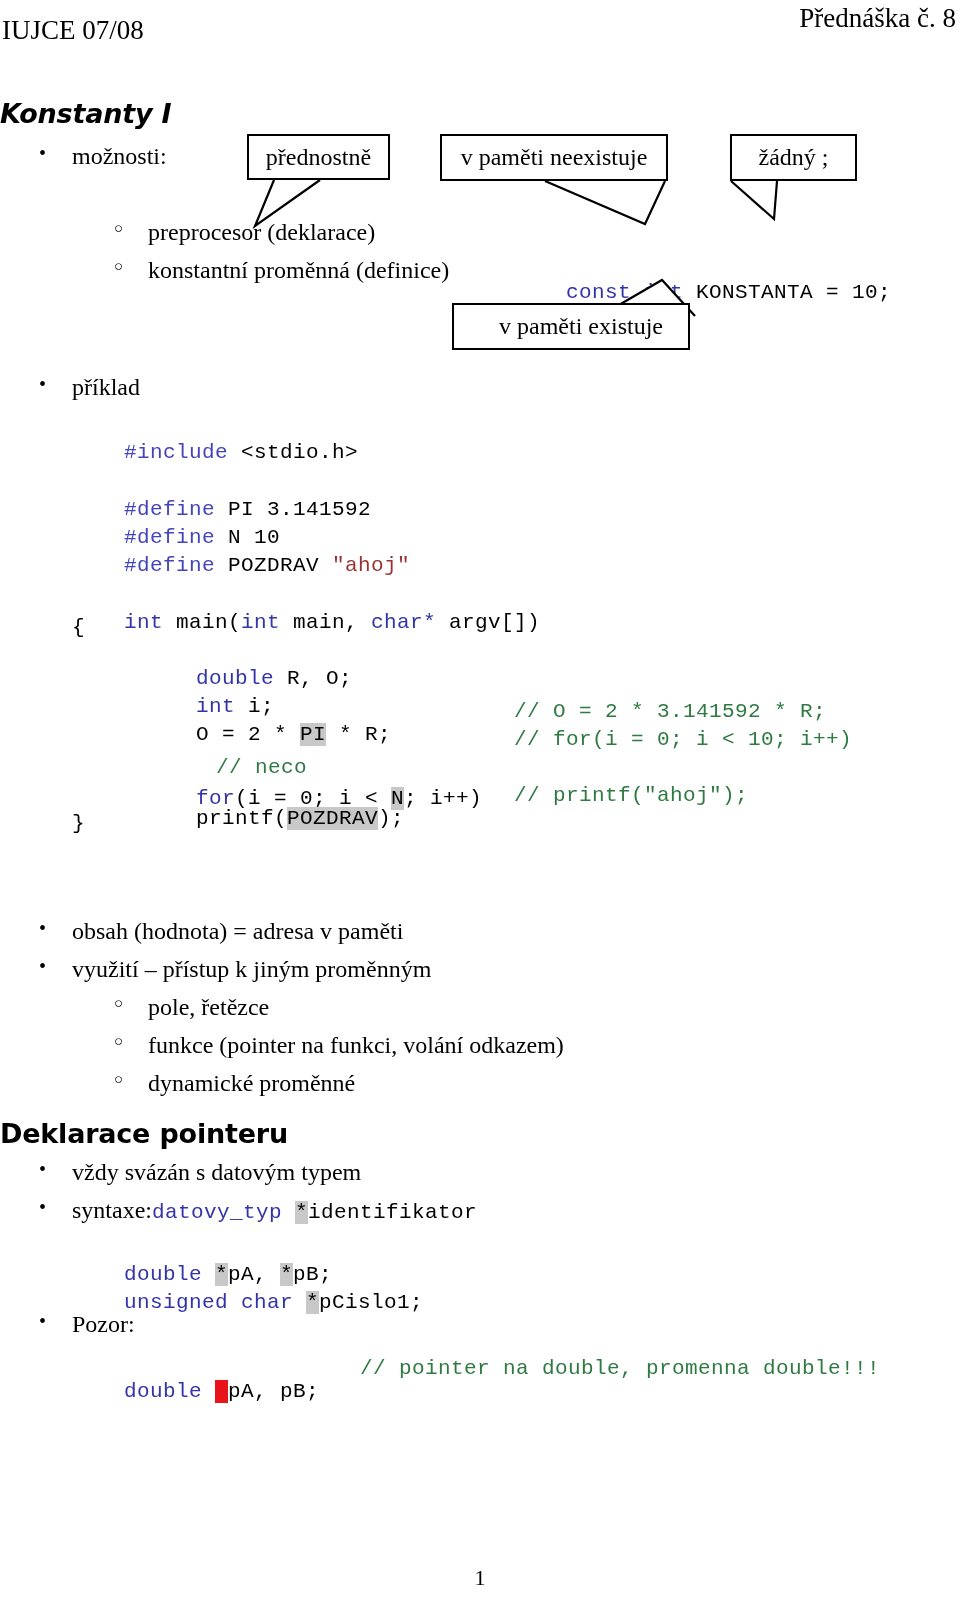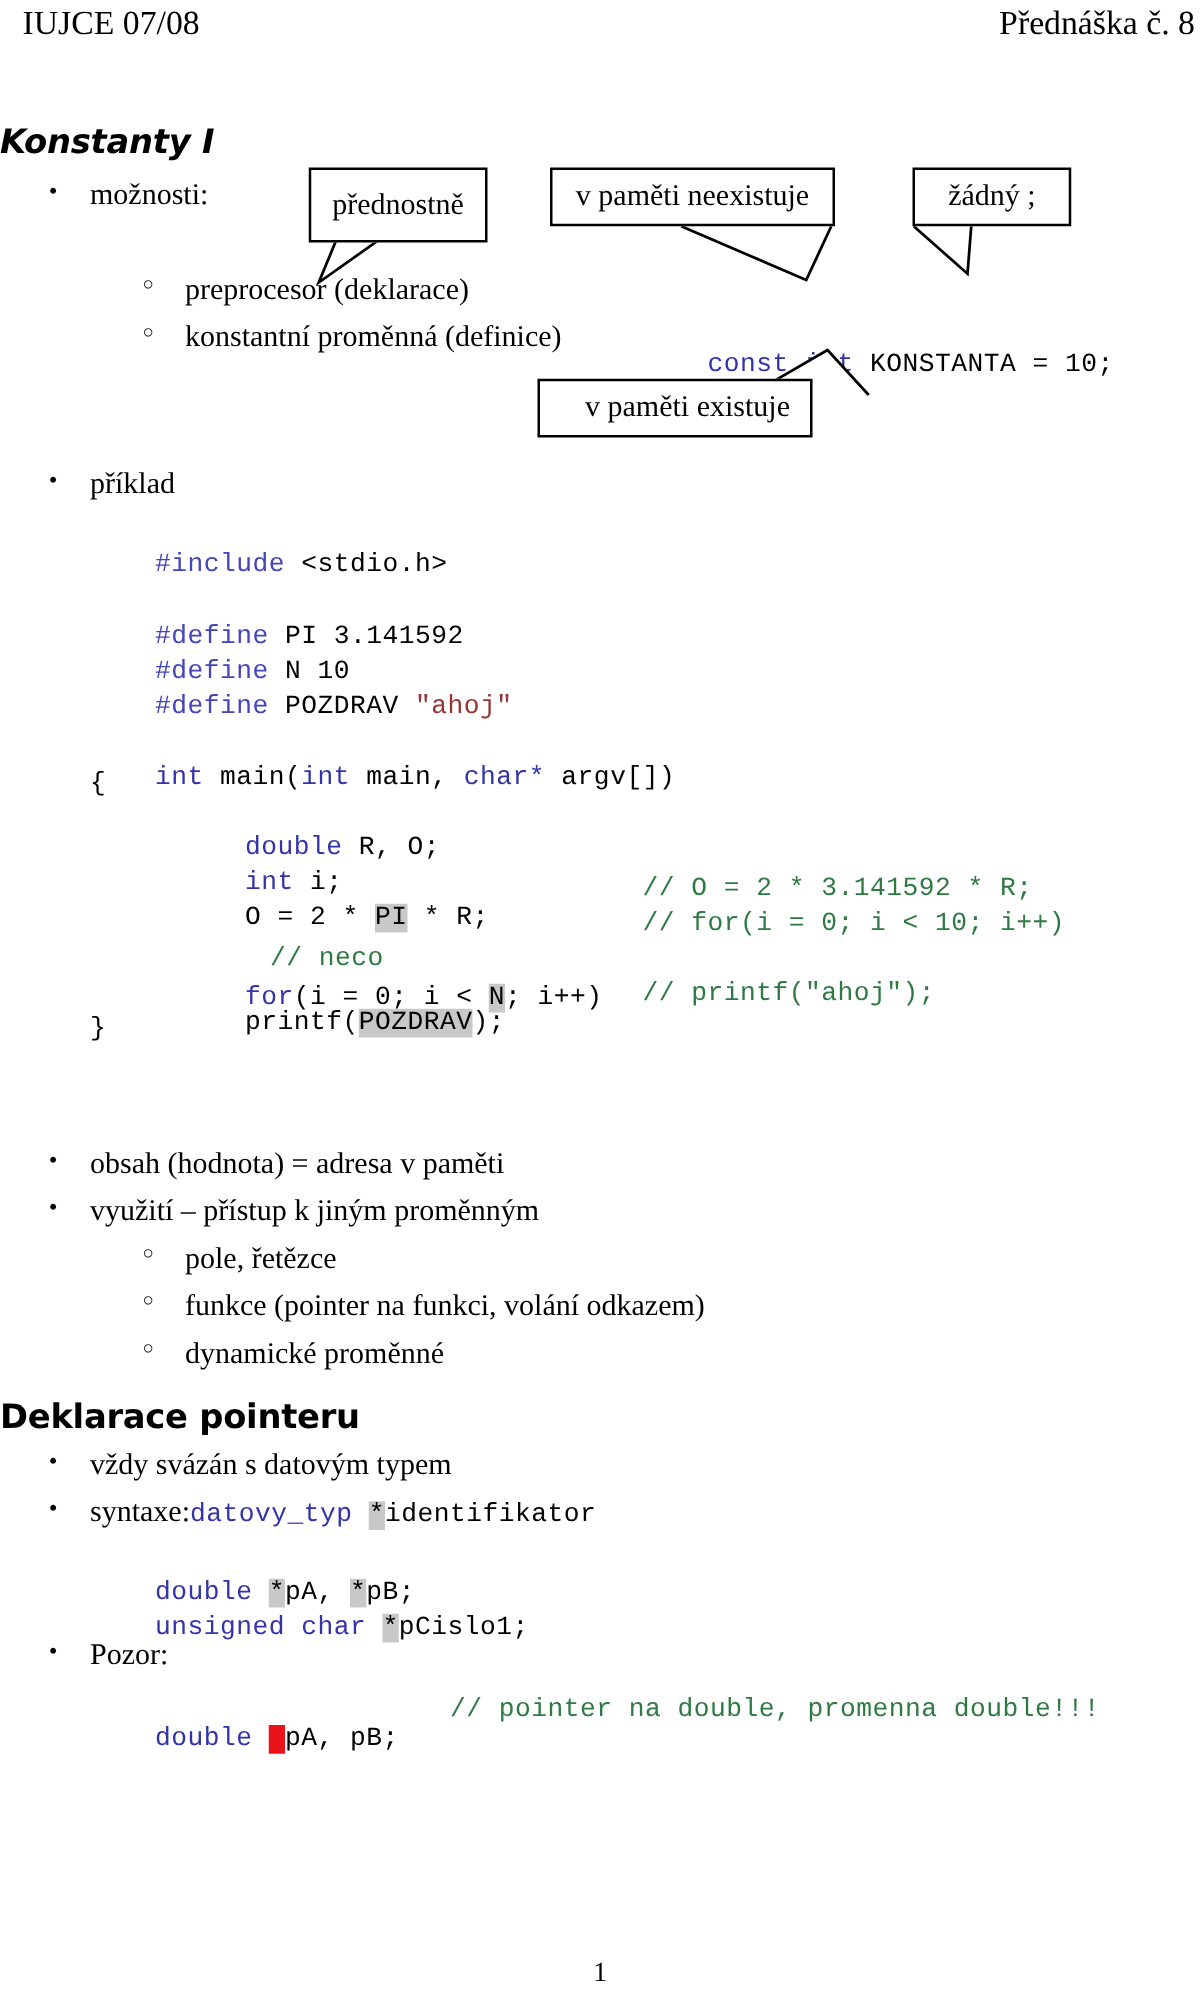--- a/index.html
+++ b/index.html
@@ -20,21 +20,21 @@
   
   .hdr {
     position: absolute;
     top: 4px;
     font-size: 27px;
     font-family: "Liberation Serif", "DejaVu Serif", serif;
     color: #000;
     white-space: nowrap;
     line-height: 1.1;
   }
-  .hdr-left  { left: 18px; }
+  .hdr-left  { left: 2px; margin-top: 12px; }
   .hdr-right { right: 4px; }
 
   
   .h-sect {
     position: absolute;
     left: 0px;
     font-family: "DejaVu Sans", "Liberation Sans", sans-serif;
     font-weight: bold;
     font-style: italic;
     font-size: 27px;
@@ -123,21 +123,21 @@
 
   <div class="hdr hdr-left">IUJCE 07/08</div>
   <div class="hdr hdr-right">Přednáška č. 8</div>
 
   <div class="h-sect" style="top:98px;">Konstanty I</div>
 
   <div class="bullet" style="left:72px; top:143px;">
     <span>možnosti:</span>
   </div>
 
-  <div class="callout" style="left:247px; top:134px; width:143px; height:60px;">
+  <div class="callout" style="left:247px; top:134px; width:143px; height:46px;">
     <span>přednostně</span>
   </div>
   <svg class="tail" style="left:240px; top:176px; width:180px; height:60px;" viewBox="0 0 180 60">
     <polyline points="34,4 15,50 80,4" fill="#fff" stroke="#000" stroke-width="2.2" stroke-linejoin="miter"></polyline>
   </svg>
 
   <div class="callout" style="left:440px; top:134px; width:228px; height:47px;justify-content:center;">
     <span>v paměti neexistuje</span>
   </div>
   <svg class="tail" style="left:420px; top:178px; width:280px; height:54px;" viewBox="0 0 280 54">
@@ -158,21 +158,21 @@
   <div class="obullet" style="left:148px; top:257px;">
     <span>konstantní proměnná (definice)</span>
   </div>
   <div class="code" style="left:514px; top:258px;">
     <span class="kw">const int</span><span> KONSTANTA = 10;</span>
   </div>
 
   <svg class="tail" style="left:600px; top:276px; width:120px; height:44px;" viewBox="0 0 120 44">
     <polyline points="0,40 62,4 95,40" fill="#fff" stroke="#000" stroke-width="2.2" stroke-linejoin="miter"></polyline>
   </svg>
-  <div class="callout" style="left:430px; top:303px; width:220px; height:47px;padding-left:20px;">
+  <div class="callout" style="left:452px; top:303px; width:238px; height:47px;padding-left:20px;">
     <span>v paměti existuje</span>
   </div>
 
   <div class="bullet" style="left:72px; top:374px;">
     <span>příklad</span>
   </div>
 
   <div class="code" style="left:72px; top:418px;">
     <span class="pp">#include</span><span> &lt;stdio.h&gt;</span>
   </div>

